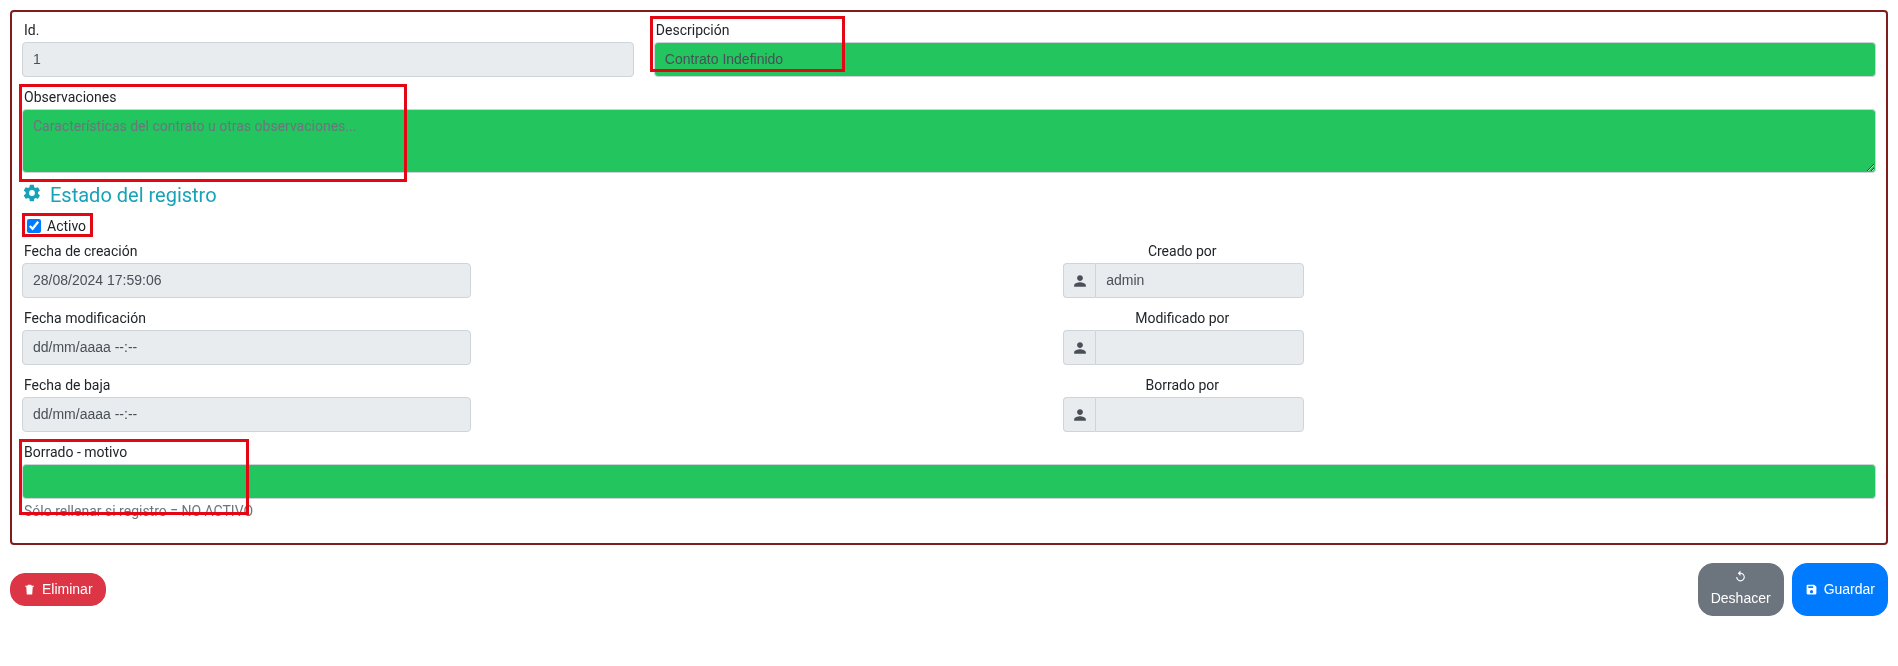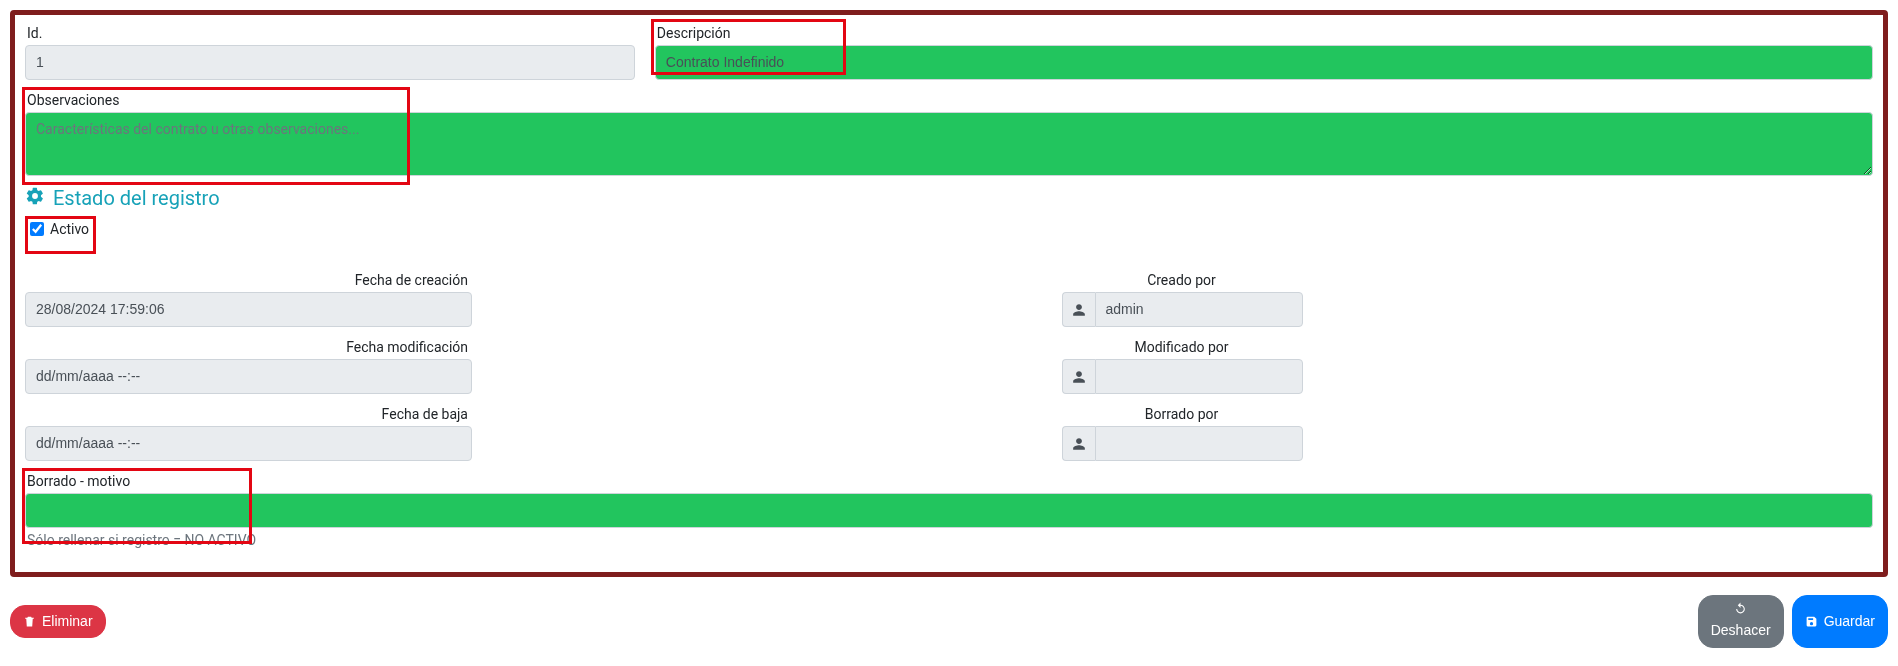--- a/index.html
+++ b/index.html
@@ -4,27 +4,27 @@
 <style>
   * { box-sizing: border-box; margin: 0; padding: 0; }
   body {
     font-family: -apple-system, BlinkMacSystemFont, "Segoe UI", Roboto, "Helvetica Neue", Arial, sans-serif;
     font-size: 14px;
     color: #212529;
     background: #fff;
     padding: 10px;
   }
   .container {
-    border: 5px solid #7f1d1d;
+    border: 2px solid #7f1d1d;
     border-radius: 4px;
     padding: 8px 10px 14px 10px;
   }
   .row { display: flex; gap: 20px; margin-bottom: 10px; }
   .col { flex: 1; display: flex; flex-direction: column; }
-  .col-quarter { flex: 0 0 calc(25% - 15px); display: flex; flex-direction: column; align-items: flex-end; }
+  .col-quarter { flex: 0 0 calc(25% - 15px); display: flex; flex-direction: column; }
   .col-half-right { flex: 1; display: flex; flex-direction: column; align-items: center; }
   label.field-label {
     font-size: 14px;
     color: #212529;
     margin-bottom: 2px;
     padding: 2px 4px 2px 2px;
   }
   .input, .textarea {
     width: 100%;
     padding: 6px 10px;
@@ -54,22 +54,22 @@
   .section-header .gear { color: #17a2b8; }
   .section-header h3 {
     font-size: 20px;
     font-weight: 400;
     color: #17a2b8;
   }
   .checkbox-row {
     display: inline-flex;
     align-items: center;
     gap: 6px;
-    padding: 2px 4px 14px 2px;
-    margin-bottom: 16px;
+    padding: 2px 4px 0 2px;
+    margin-bottom: 4px;
   }
   .checkbox-row input[type=checkbox] {
     width: 14px; height: 14px;
     accent-color: #007bff;
   }
   .input-group { display: flex; }
   .input-group .addon {
     display: flex;
     align-items: center;
     justify-content: center;

